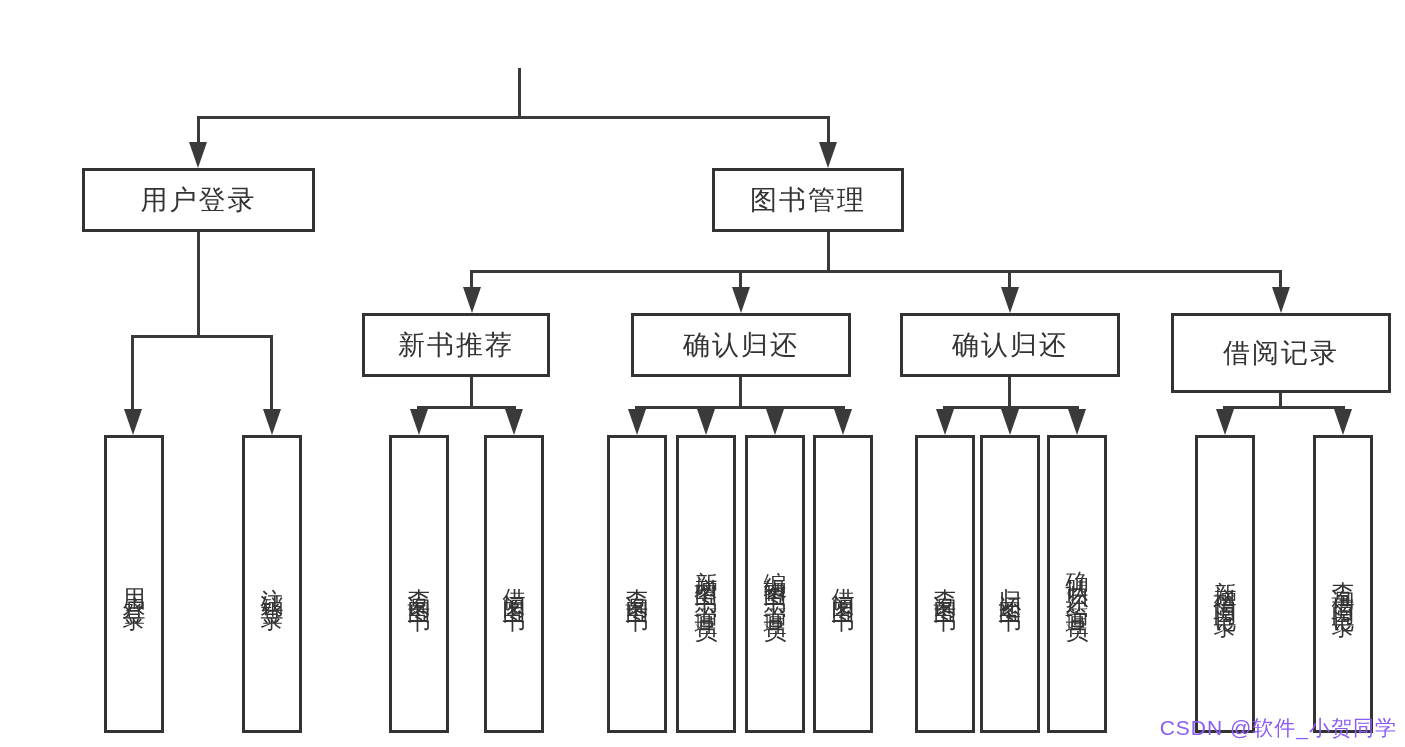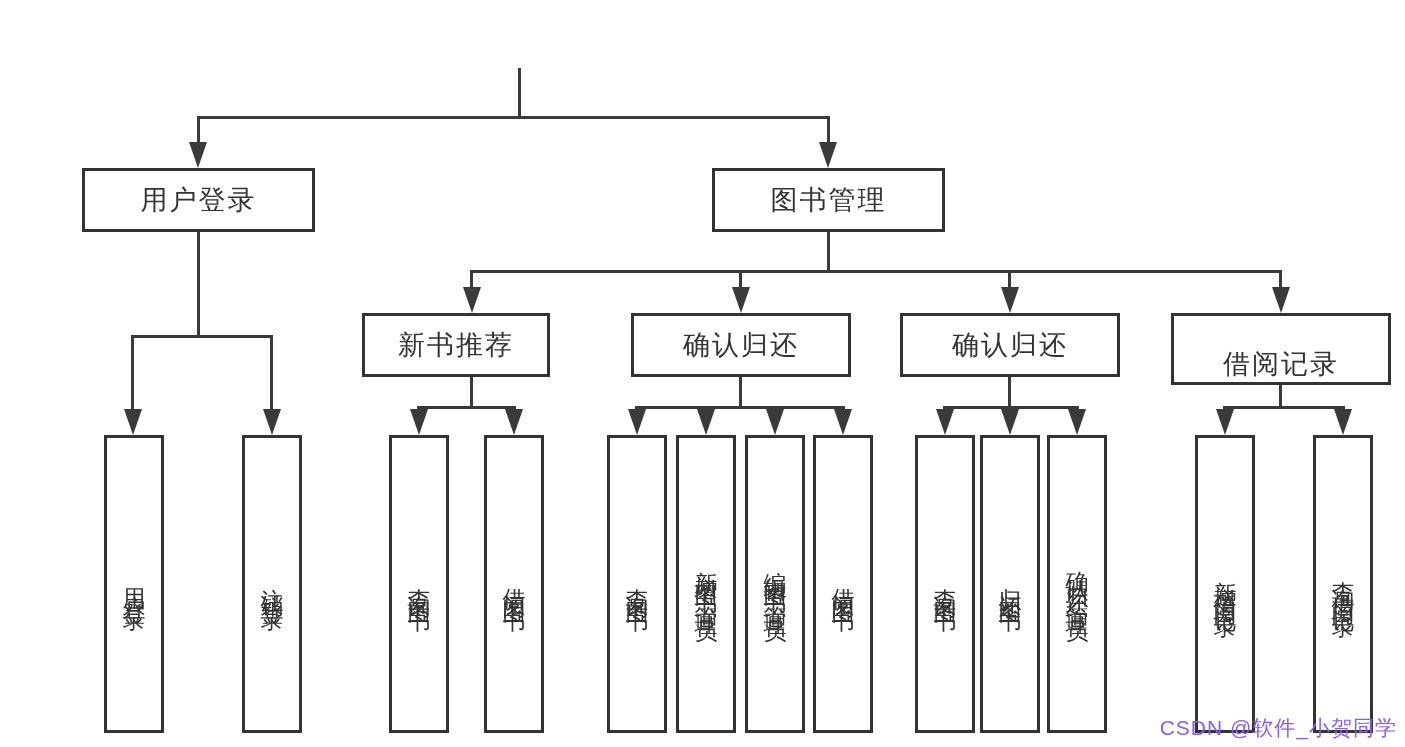--- a/index.html
+++ b/index.html
@@ -55,21 +55,21 @@
   <div class="vl" style="left:518px;top:68px;height:51px;"></div>
   <div class="hl" style="left:197px;top:116px;width:633px;"></div>
   <div class="vl" style="left:197px;top:116px;height:30px;"></div>
   <div class="vl" style="left:827px;top:116px;height:30px;"></div>
   <div class="arrow" style="left:189px;top:142px;"></div>
   <div class="arrow" style="left:819px;top:142px;"></div>
 
   <div class="node lvl" style="left:82px;top:168px;width:233px;height:64px;">
     <span>用户登录</span>
   </div>
-  <div class="node lvl" style="left:712px;top:168px;width:233px;height:64px;">
+  <div class="node lvl" style="left:712px;top:168px;width:192px;height:64px;">
     <span>图书管理</span>
   </div>
 
   <div class="vl" style="left:197px;top:232px;height:106px;"></div>
   <div class="hl" style="left:131px;top:335px;width:142px;"></div>
   <div class="vl" style="left:131px;top:335px;height:77px;"></div>
   <div class="vl" style="left:270px;top:335px;height:77px;"></div>
   <div class="arrow" style="left:124px;top:409px;"></div>
   <div class="arrow" style="left:263px;top:409px;"></div>
 
@@ -86,21 +86,21 @@
 
   <div class="node lvl" style="left:362px;top:313px;width:188px;height:64px;">
     <span>新书推荐</span>
   </div>
   <div class="node lvl" style="left:631px;top:313px;width:220px;height:64px;">
     <span>确认归还</span>
   </div>
   <div class="node lvl" style="left:900px;top:313px;width:220px;height:64px;">
     <span>确认归还</span>
   </div>
-  <div class="node lvl" style="left:1171px;top:313px;width:220px;height:72px;align-items:flex-end;">
+  <div class="node lvl" style="left:1171px;top:313px;width:220px;height:80px;">
     <span>借阅记录</span>
   </div>
 
   <div class="vl" style="left:470px;top:377px;height:32px;"></div>
   <div class="hl" style="left:417px;top:406px;width:99px;"></div>
   <div class="arrow" style="left:410px;top:409px;"></div>
   <div class="arrow" style="left:505px;top:409px;"></div>
 
   <div class="vl" style="left:739px;top:377px;height:32px;"></div>
   <div class="hl" style="left:635px;top:406px;width:210px;"></div>

